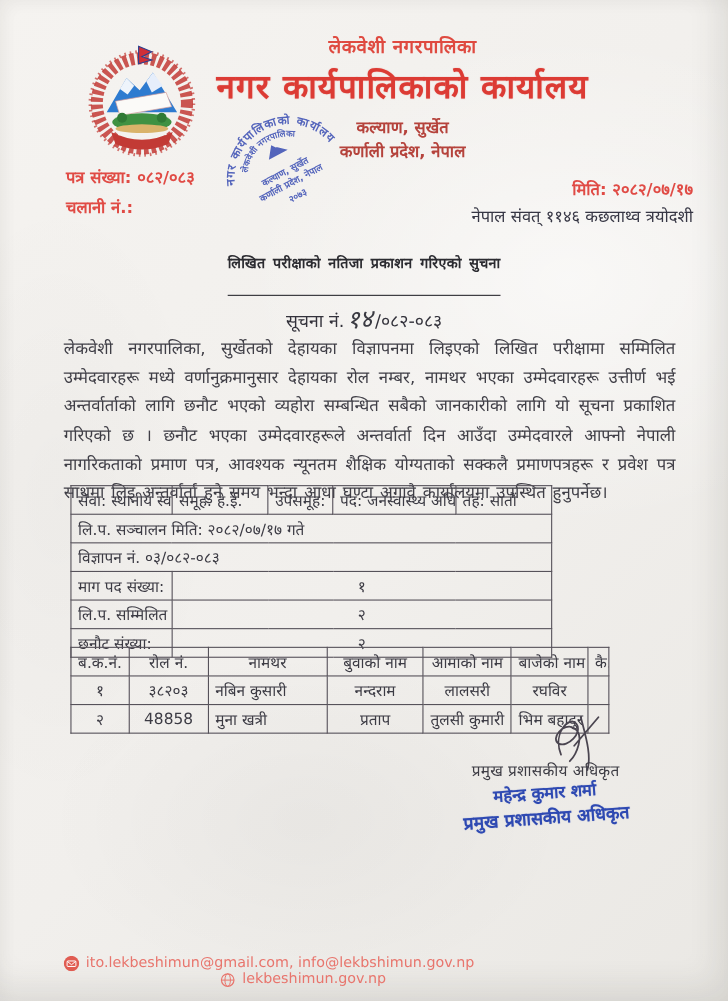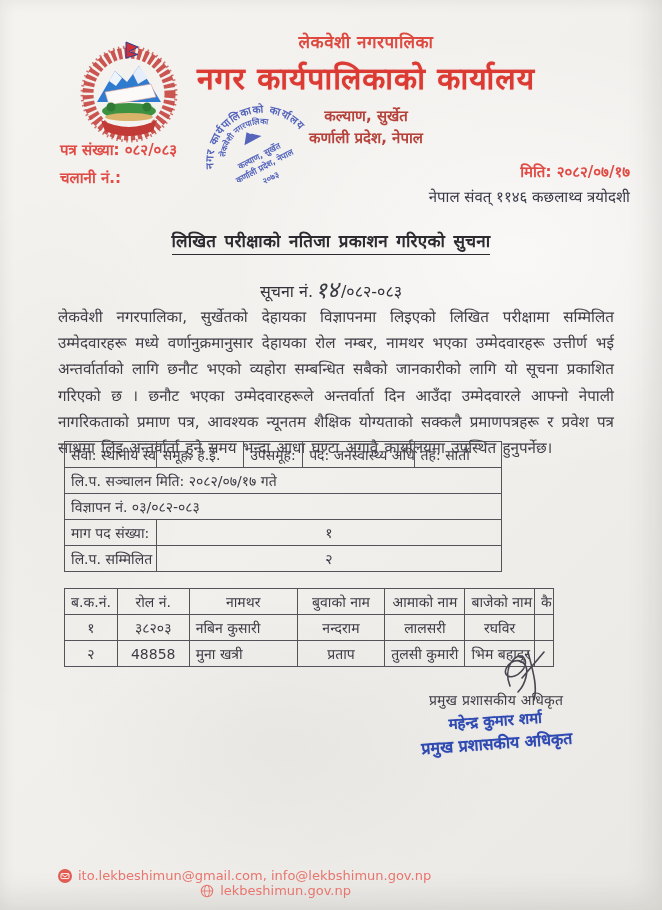--- a/index.html
+++ b/index.html
@@ -18,26 +18,26 @@
     box-shadow: inset -10px -14px 26px rgba(60,55,50,0.10), inset 4px 4px 14px rgba(0,0,0,0.03);
   }
   .logo{position:absolute;left:78px;top:40px;width:102px;height:106px;}
   .header-text{position:absolute;left:92px;right:22px;top:30px;text-align:center;}
   .muni-line{font-size:17px;font-weight:bold;color:#df4a40;letter-spacing:.5px;}
   .office-line{font-size:30px;font-weight:800;color:#dc3b34;margin-top:4px;letter-spacing:1px;
     text-shadow:0 0 1px rgba(220,59,52,.55);}
   .addr1{font-size:15px;font-weight:bold;color:#b5433c;margin-top:7px;}
   .addr2{font-size:15px;font-weight:bold;color:#b5433c;margin-top:2px;}
   .stamp{position:absolute;left:190px;top:84px;width:132px;height:132px;opacity:.88;}
-  .meta-left{position:absolute;left:60px;top:136px;color:#e04b45;font-size:15px;line-height:28px;font-weight:bold;}
+  .meta-left{position:absolute;left:60px;top:147px;color:#e04b45;font-size:15px;line-height:28px;font-weight:bold;}
   .meta-right{position:absolute;right:32px;top:160px;text-align:right;font-size:15px;line-height:25px;}
   .meta-date{color:#e04b45;font-weight:bold;}
   .meta-sambat{color:#363644;}
   .doc-title{position:absolute;left:0;right:0;top:229px;text-align:center;}
-  .doc-title span{font-size:17px;font-weight:bold;color:#2b2b30;border-bottom:1.5px solid #2b2b30;padding-bottom:3px;letter-spacing:.3px;word-spacing:2px;}
+  .doc-title span{font-size:13px;font-weight:bold;color:#2b2b30;border-bottom:1.5px solid #2b2b30;padding-bottom:20px;letter-spacing:.3px;word-spacing:2px;}
   .notice-no{position:absolute;left:0;right:0;top:272px;text-align:center;color:#33323b;font-size:16px;}
   .hand{display:inline-block;font-size:23px;font-style:italic;transform:rotate(-4deg);color:#3a3a42;margin:0 2px;position:relative;top:1px;}
   .body-text{position:absolute;left:58px;right:48px;top:304px;font-size:15.2px;line-height:26.2px;
     color:#3f3e46;text-align:justify;word-spacing:1.5px;}
   table{border-collapse:collapse;table-layout:fixed;}
   .t1{position:absolute;left:64px;top:441px;width:438px;}
   .t2{position:absolute;left:64px;top:588px;width:490px;}
   td,th{border:1px solid #56525a;font-size:14px;color:#3c3b44;padding:2px 6px;height:21px;font-weight:normal;overflow:hidden;white-space:nowrap;}
   .t1 td.val{text-align:center;}
   .t2 th{text-align:center;}
@@ -145,20 +145,24 @@
       <td colspan="5">विज्ञापन नं. ०३/०८२-०८३</td>
     </tr>
     <tr>
       <td>माग पद संख्या:</td>
       <td colspan="4" class="val">१</td>
     </tr>
     <tr>
       <td>लि.प. सम्मिलित संख्या:</td>
       <td colspan="4" class="val">२</td>
     </tr>
+    <tr>
+      <td>छनौट संख्या:</td>
+      <td colspan="4" class="val">२</td>
+    </tr>
   </tbody>
     </table>
 
   <table class="t2">
     <colgroup>
       <col style="width:10.8%">
         <col style="width:14.7%">
         <col style="width:22.1%">
         <col style="width:17.9%">
         <col style="width:16.4%">

